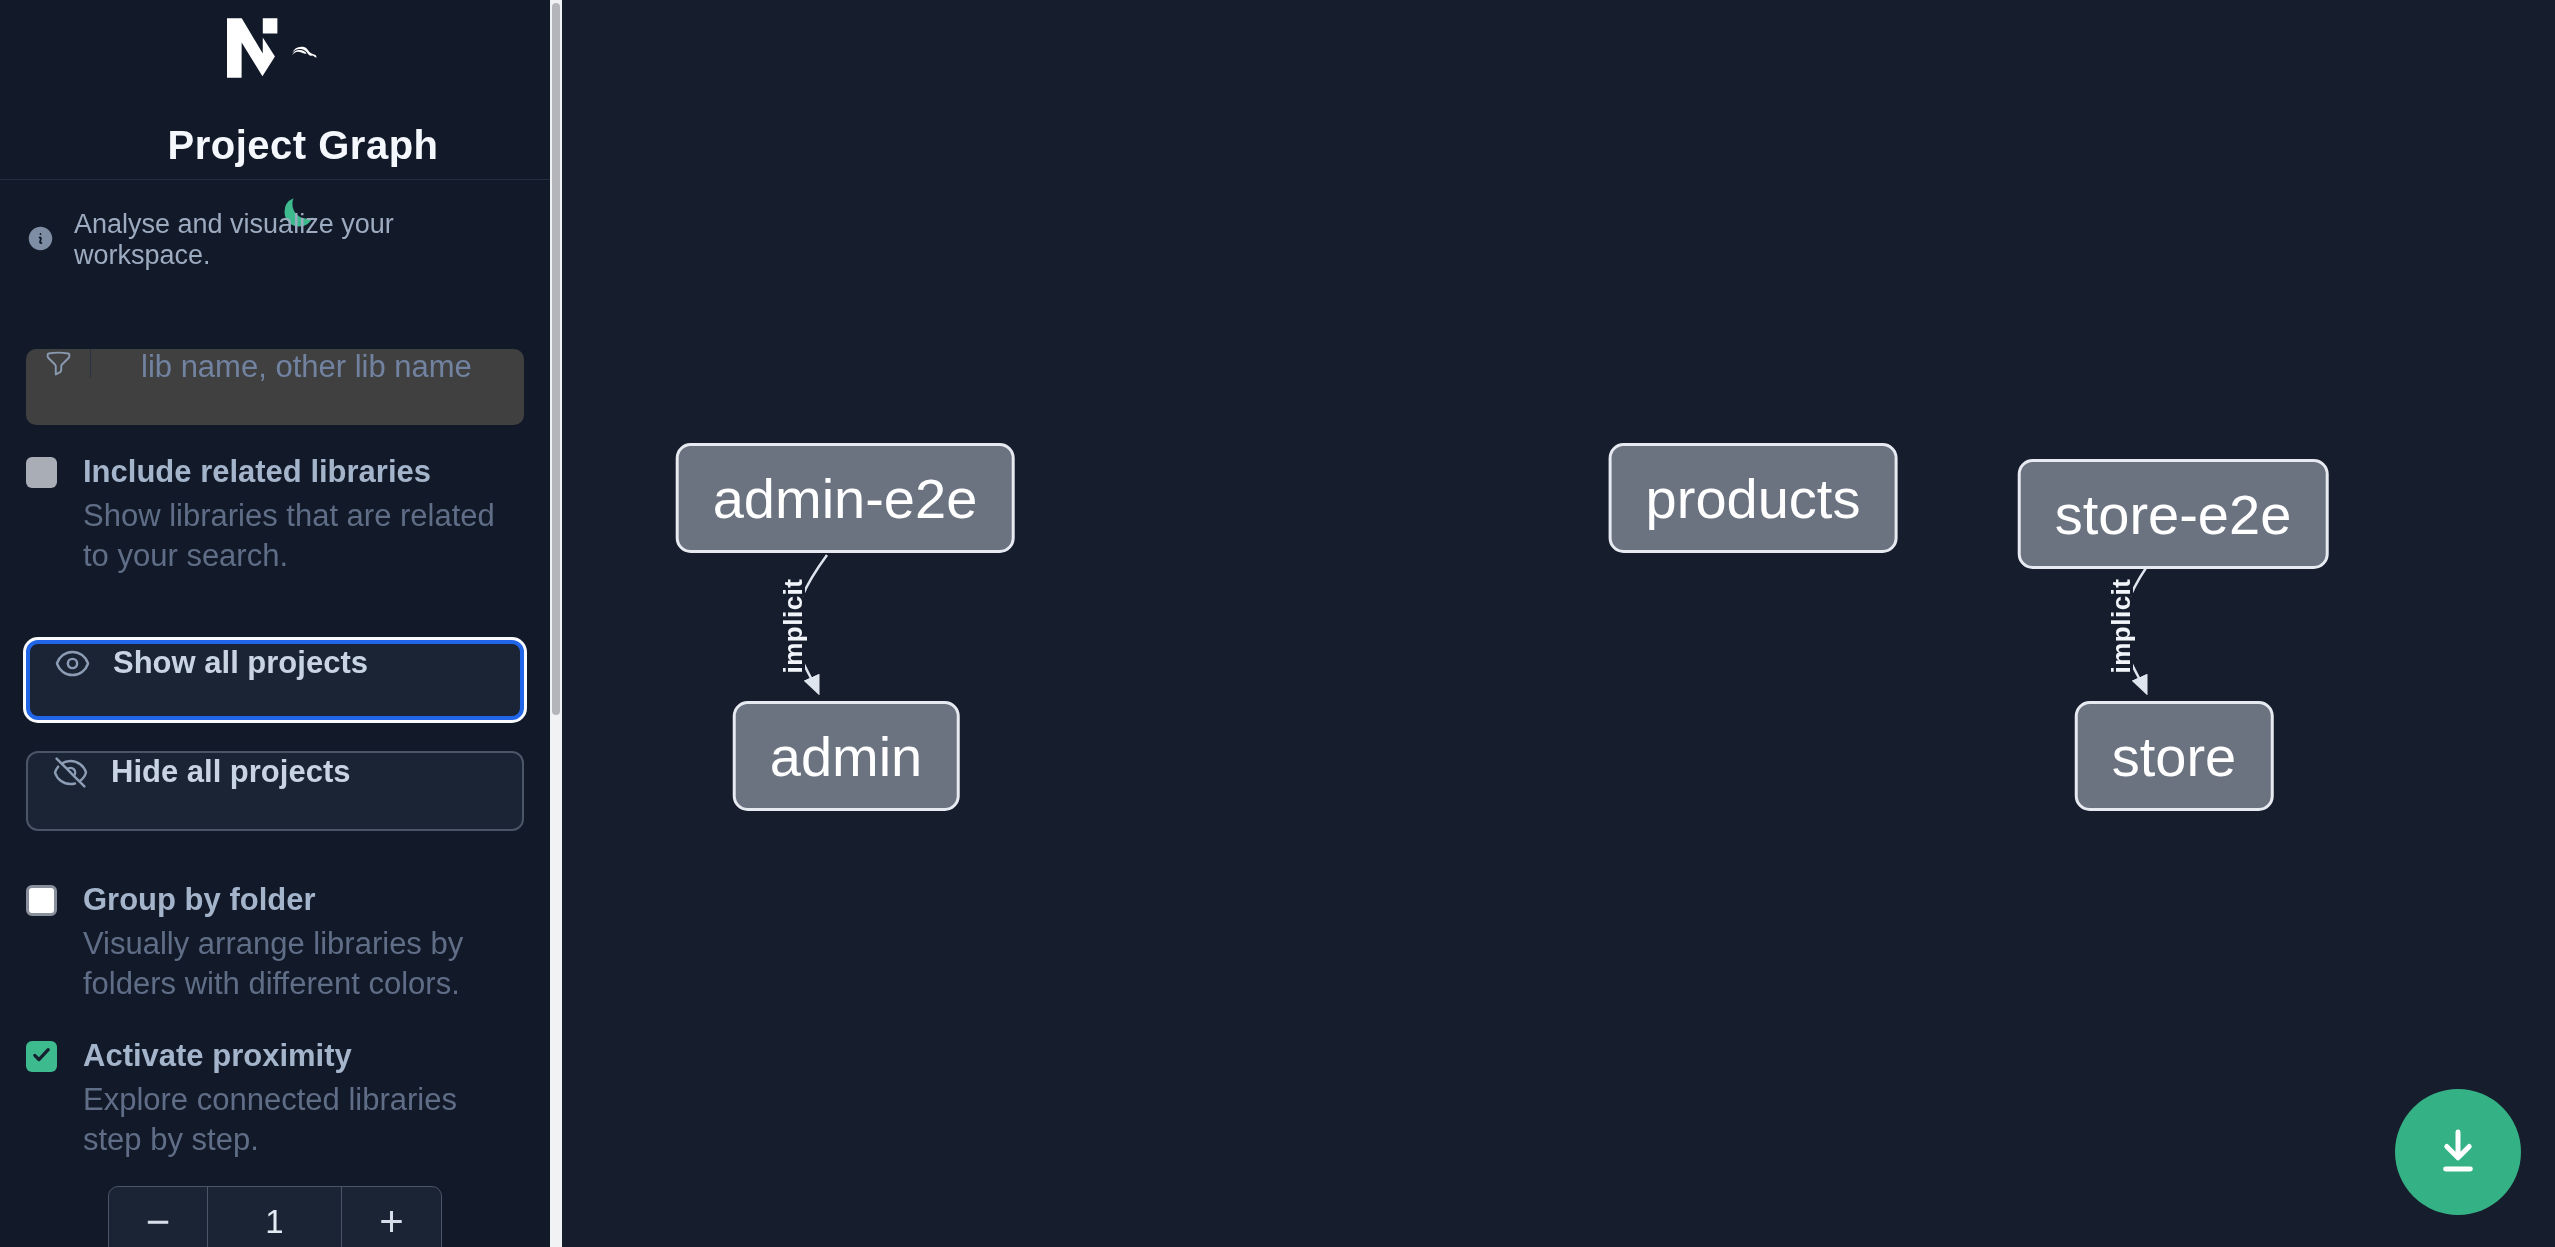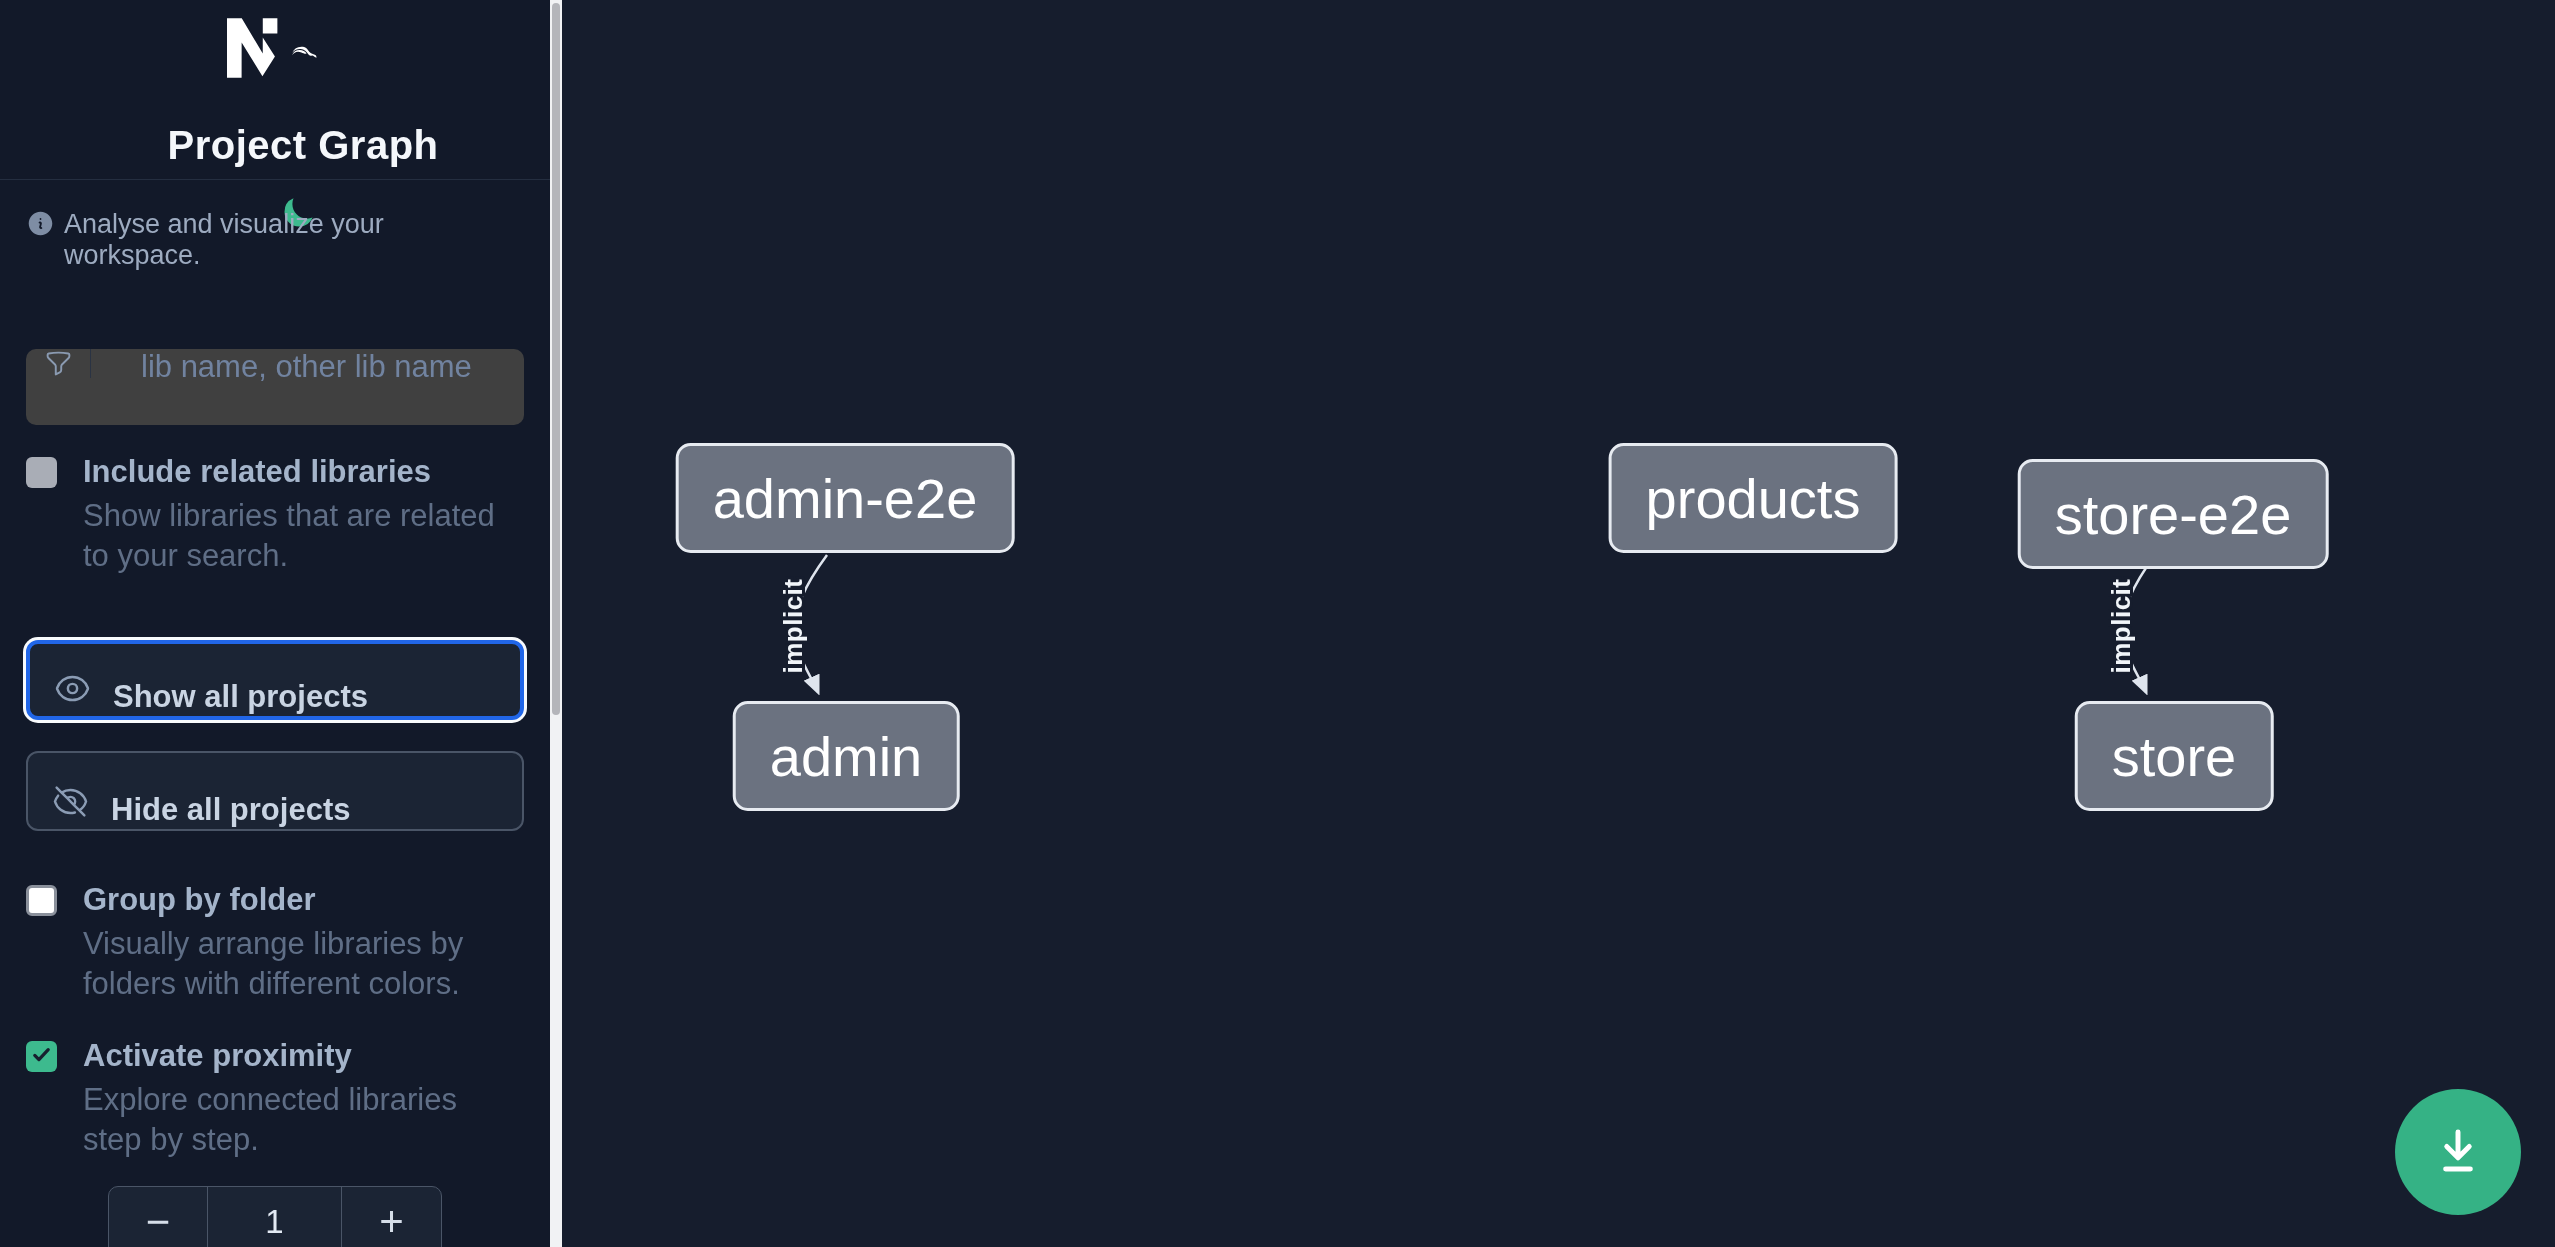--- a/index.html
+++ b/index.html
@@ -13,21 +13,21 @@
   .scroll-thumb{position:absolute;top:3px;left:2px;width:8px;height:712px;border-radius:4px;background:#b4b5ba;}
 
   .header{height:180px;border-bottom:1px solid #242e40;display:flex;align-items:center;box-sizing:border-box;flex-direction:column;}
   .logo svg{width:96px;height:96px;display:block;}
   .title{margin-left:56px;font-size:40px;font-weight:600;color:#f4f7fb;letter-spacing:.5px;}
   .theme-toggle{margin-left:46px;background:none;border:none;padding:0;cursor:pointer;line-height:0;}
   .theme-toggle svg{width:36px;height:36px;}
 
   .content{padding:0 26px;}
 
-  .tagline-row{margin-top:29px;display:flex;align-items:flex-start;gap:9px;}
+  .tagline-row{margin-top:29px;display:flex;align-items:center;gap:19px;}
   .tagline-row svg{width:29px;height:29px;flex:none;}
   .tagline{font-size:27px;color:#9dabc0;}
 
   .filter{margin-top:78px;height:76px;display:flex;align-items:flex-start;background:#404040;border-radius:10px;overflow:hidden;gap:28px;}
   .filter-icon-cell{width:64px;display:flex;align-items:center;justify-content:center;border-right:1px solid #2a3343;flex:none;}
   .filter-icon-cell svg{width:29px;height:29px;}
   .filter input{flex:1;min-width:0;background:transparent;border:none;outline:none;color:#dfe7f2;font-size:31px;padding:0 22px;font-family:"Liberation Sans",sans-serif;}
   .filter input::placeholder{color:#7183a0;}
 
   .toggle-row{display:flex;gap:26px;}
@@ -35,21 +35,21 @@
   .mt-b{margin-top:51px;}
   .mt-c{margin-top:34px;}
   .checkbox{width:31px;height:31px;border-radius:6px;flex:none;margin-top:3px;box-sizing:border-box;cursor:pointer;}
   .checkbox.gray{background:#a9adb6;}
   .checkbox.white{background:#ffffff;border:3px solid #8a909b;}
   .checkbox.green{background:var(--accent);display:flex;align-items:center;justify-content:center;}
   .checkbox.green svg{width:23px;height:23px;}
   .toggle-label{font-size:31px;font-weight:700;color:#a4b4ca;line-height:35px;}
   .toggle-desc{margin-top:7px;font-size:31px;color:#5f6e86;line-height:40px;max-width:441px;}
 
-  .btn{box-sizing:border-box;width:498px;height:80px;display:flex;align-items:flex-end;padding-left:24px;gap:22px;background:#1b2434;border-radius:12px;font-size:31px;font-weight:600;color:#c9d4e3;cursor:pointer;font-family:"Liberation Sans",sans-serif;text-align:left;}
+  .btn{box-sizing:border-box;width:498px;height:80px;display:flex;align-items:flex-start;padding-left:24px;gap:22px;background:#1b2434;border-radius:12px;font-size:31px;font-weight:600;color:#c9d4e3;cursor:pointer;font-family:"Liberation Sans",sans-serif;text-align:left;}
   .btn svg{width:37px;height:37px;flex:none;}
   .btn.show{margin-top:64px;border:4px solid var(--focus);box-shadow:0 0 0 3px #f8fafc;}
   .btn.hide{margin-top:31px;border:2px solid #4a5567;}
 
   .stepper{margin-top:26px;margin-left:82px;width:334px;height:72px;display:flex;border:1px solid #4a5567;border-radius:10px;background:#1b2434;box-sizing:border-box;overflow:hidden;}
   .stepper>*{display:flex;align-items:center;justify-content:center;color:#d6dee9;background:none;border:none;font-family:"Liberation Sans",sans-serif;}
   .stepper .dec{width:99px;border-right:1px solid #4a5567;font-size:42px;cursor:pointer;}
   .stepper .val{width:133px;font-size:33px;color:#e3eaf4;}
   .stepper .inc{border-left:1px solid #4a5567;flex:1;font-size:42px;cursor:pointer;}
 

